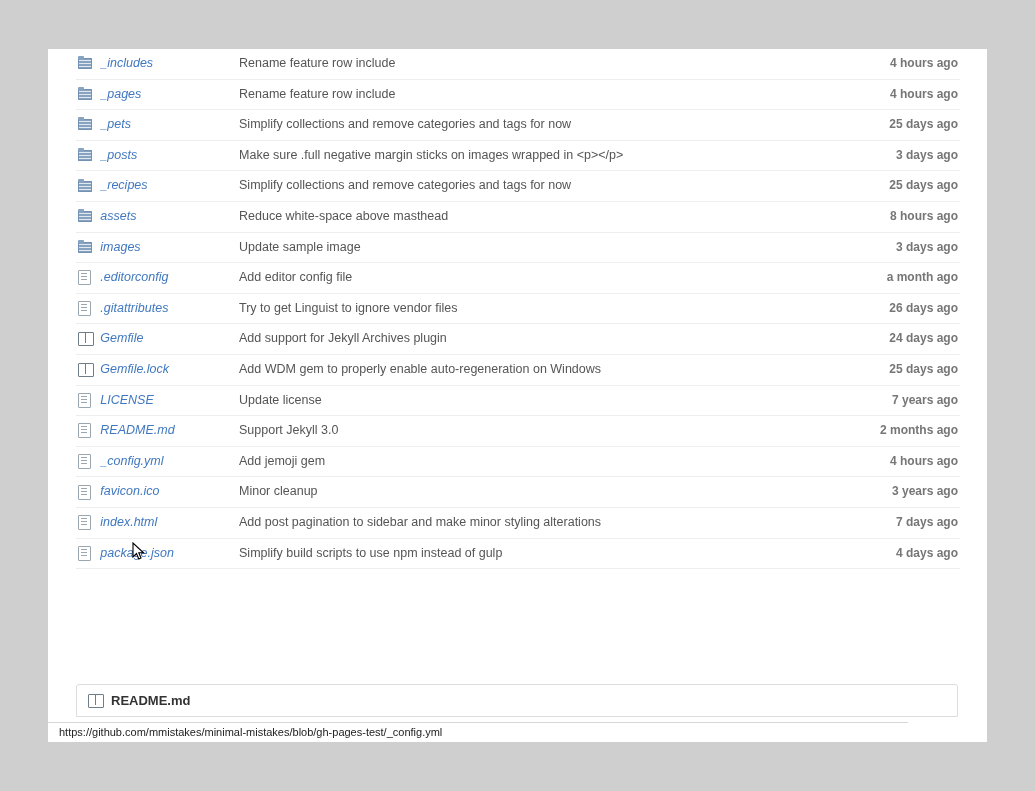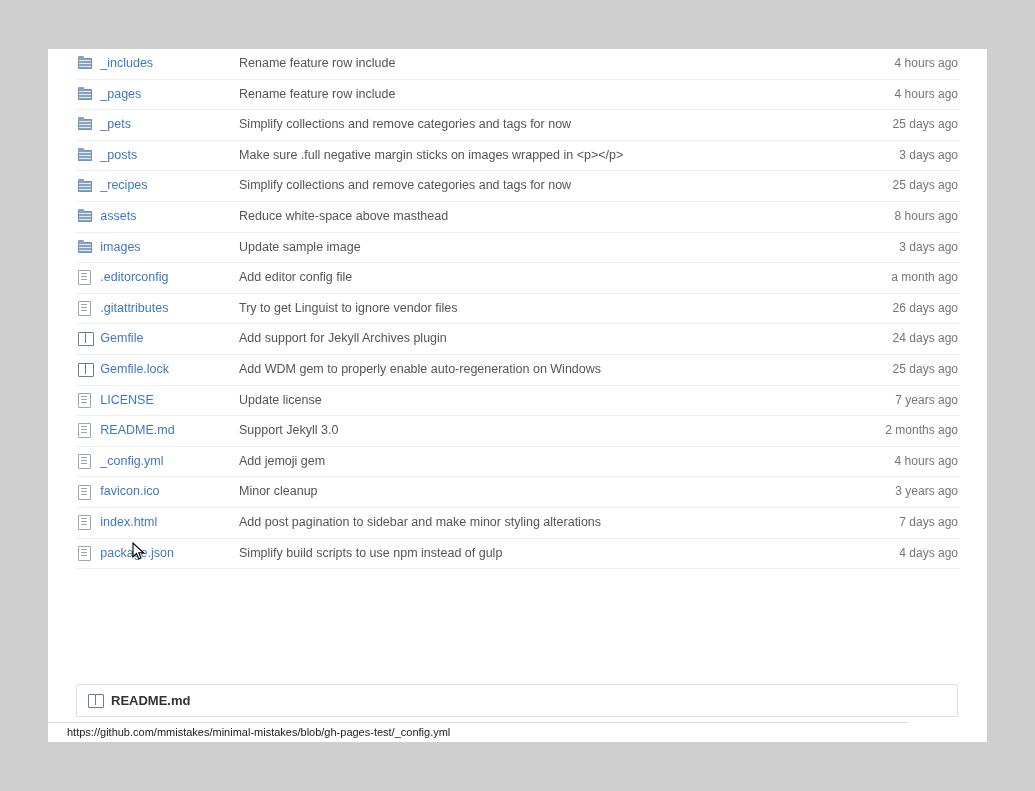--- a/index.html
+++ b/index.html
@@ -69,26 +69,28 @@
   .col-msg {
     width: 560px;
   }
 
   .col-age {
     width: 150px;
     text-align: right;
     color: #767676;
     font-size: 12px;
     padding-right: 2px !important;
+    font-weight: bold;
   }
 
   .file-link {
     color: #4078c0;
     text-decoration: none;
     font-size: 12.5px;
+    font-style: italic;
   }
 
   .msg-link {
     color: #555555;
     text-decoration: none;
     font-size: 12.5px;
   }
 
   
   .icon {
@@ -193,21 +195,21 @@
     position: absolute;
     left: 48px;
     top: 722px;
     width: 860px;
     height: 19px;
     background: #ffffff;
     border-top: 1px solid #d8d8d8;
     font-size: 11px;
     color: #222222;
     line-height: 19px;
-    padding-left: 19px;
+    padding-left: 11px;
     box-sizing: border-box;
     white-space: nowrap;
     overflow: hidden;
   }
 
   
   .cursor {
     position: absolute;
     left: 131px;
     top: 542px;

